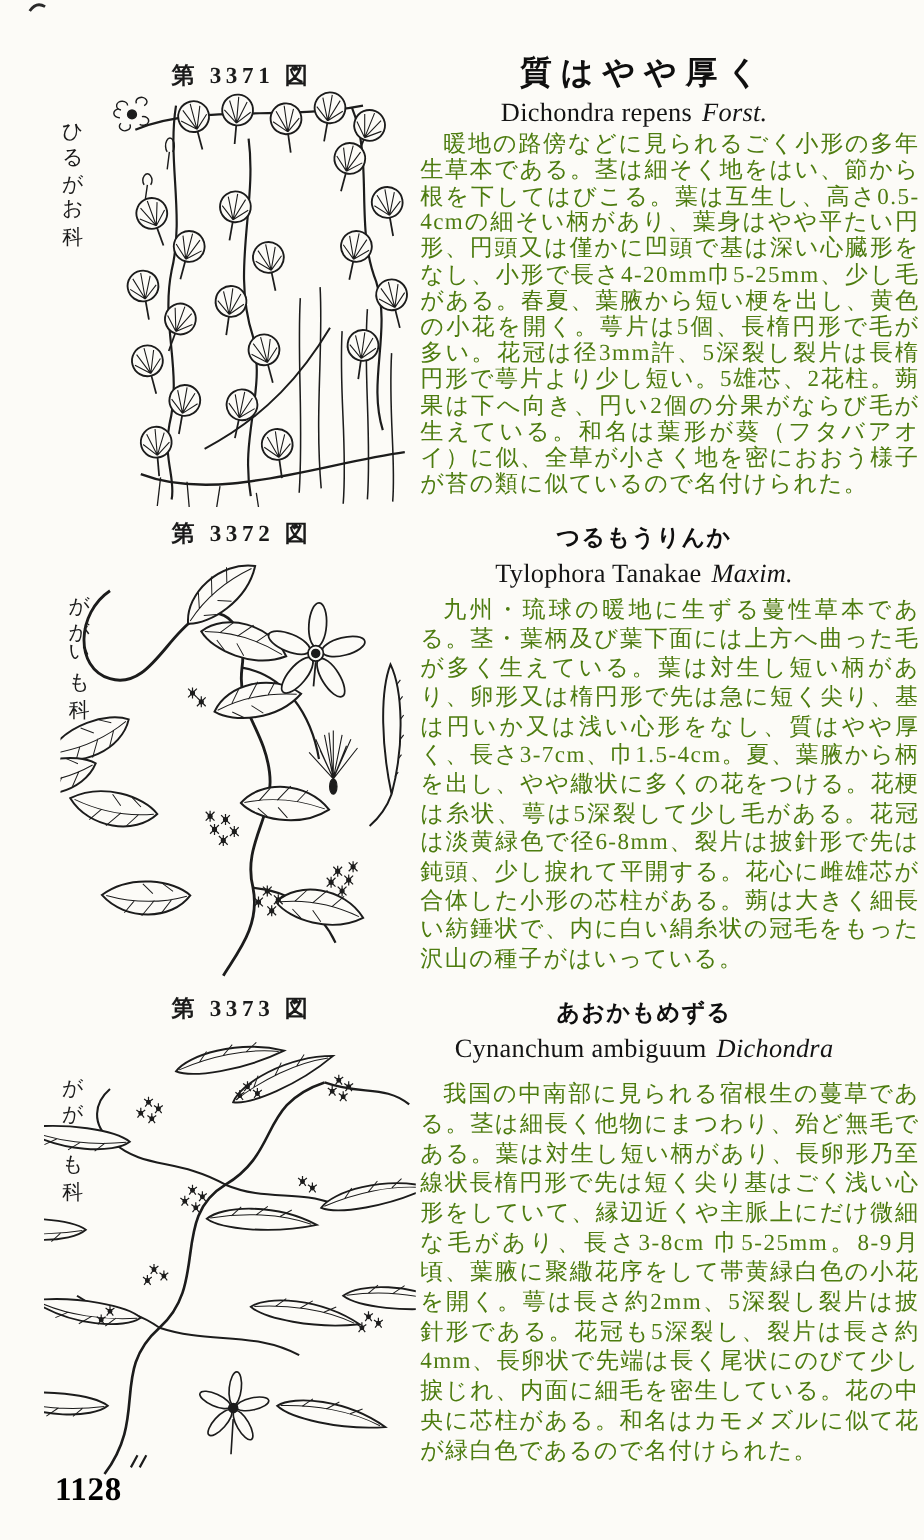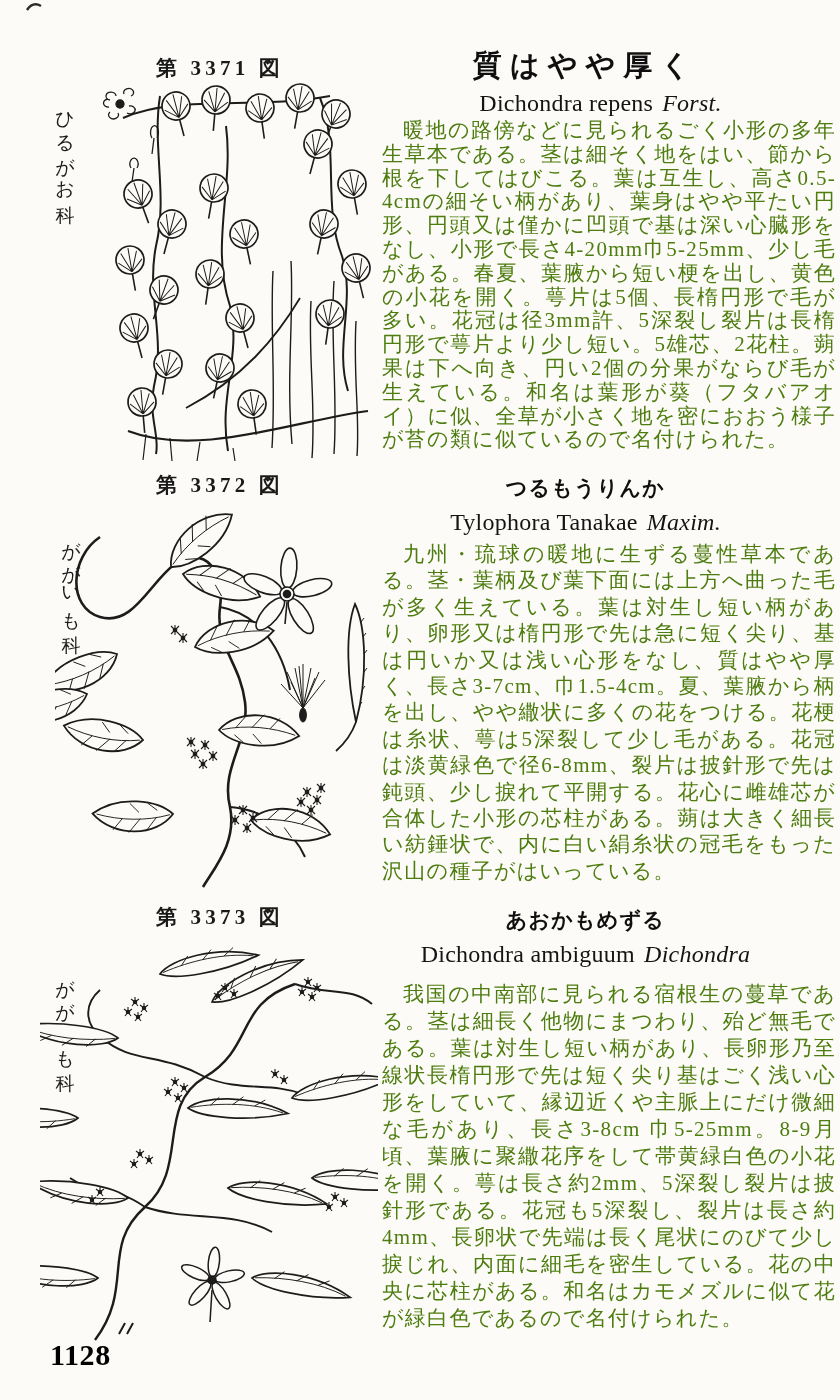--- a/index.html
+++ b/index.html
@@ -109,21 +109,21 @@
       <use href="#dlv" transform="translate(284,108) rotate(-10)"></use>
       <use href="#dlv" transform="translate(256,148) rotate(12)"></use>
       <use href="#dlv" transform="translate(288,192) rotate(-14)"></use>
       <use href="#dlv" transform="translate(262,238) rotate(8)"></use>
     </svg>
   </div>
 
   <div class="abs entry-head" style="left:363px;top:46px;">
     <span class="title-kana t1">質はやや厚く</span>
   </div>
-  <div class="abs entry-head latin" style="left:378px;top:90px;">
+  <div class="abs entry-head latin" style="left:354px;top:90px;">
     <span>Dichondra repens</span><span class="author">Forst.</span>
   </div>
   <div class="abs body-text lh1" style="left:382px;top:119px;">暖地の路傍などに見られるごく小形の多年生草本である。茎は細そく地をはい、節から根を下してはびこる。葉は互生し、高さ0.5-4cmの細そい柄があり、葉身はやや平たい円形、円頭又は僅かに凹頭で基は深い心臓形をなし、小形で長さ4-20mm巾5-25mm、少し毛がある。春夏、葉腋から短い梗を出し、黄色の小花を開く。萼片は5個、長楕円形で毛が多い。花冠は径3mm許、5深裂し裂片は長楕円形で萼片より少し短い。5雄芯、2花柱。蒴果は下へ向き、円い2個の分果がならび毛が生えている。和名は葉形が葵（フタバアオイ）に似、全草が小さく地を密におおう様子が苔の類に似ているので名付けられた。</div>
 
   <div class="abs fig-caption" style="left:95px;top:471px;">第 3372 図</div>
 
   <div class="abs family-label" style="left:58px;top:528px;">ががいも科</div>
 
   <div class="abs illu" style="left:55px;top:512px;">
     <svg width="320" height="378" viewBox="0 0 320 378">
@@ -280,21 +280,21 @@
         </g>
         <path d="M0,10 L-2,42" class="ink" stroke-width="1.5"></path>
       </g>
     </svg>
   </div>
 
   <div class="abs entry-head" style="left:363px;top:906px;">
     <span class="title-kana t2">あおかもめずる</span>
   </div>
   <div class="abs entry-head latin" style="left:363px;top:941px;">
-    <span>Dichondra ambiguum</span><span class="author">Dichondra</span>
+    <span>Cynanchum ambiguum</span><span class="author">Dichondra</span>
   </div>
   <div class="abs body-text lh3" style="left:382px;top:981px;">我国の中南部に見られる宿根生の蔓草である。茎は細長く他物にまつわり、殆ど無毛である。葉は対生し短い柄があり、長卵形乃至線状長楕円形で先は短く尖り基はごく浅い心形をしていて、縁辺近くや主脈上にだけ微細な毛があり、長さ3-8cm 巾5-25mm。8-9月頃、葉腋に聚繖花序をして帯黄緑白色の小花を開く。萼は長さ約2mm、5深裂し裂片は披針形である。花冠も5深裂し、裂片は長さ約4mm、長卵状で先端は長く尾状にのびて少し捩じれ、内面に細毛を密生している。花の中央に芯柱がある。和名はカモメズルに似て花が緑白色であるので名付けられた。</div>
 
   <div class="abs page-number" style="left:50px;top:1338px;">1128</div>
   <svg class="abs" style="left:115px;top:1320px;" width="24" height="18">
     <path d="M4,14 L10,3 M12,14 L18,3" class="ink" stroke="#1c1c1c" stroke-width="2" fill="none"></path>
   </svg>
   <svg class="abs" style="left:24px;top:0px;" width="20" height="14">
     <path d="M3,10 C7,4 12,3 17,6" stroke="#2a2a2a" stroke-width="2.5" fill="none"></path>
   </svg>

